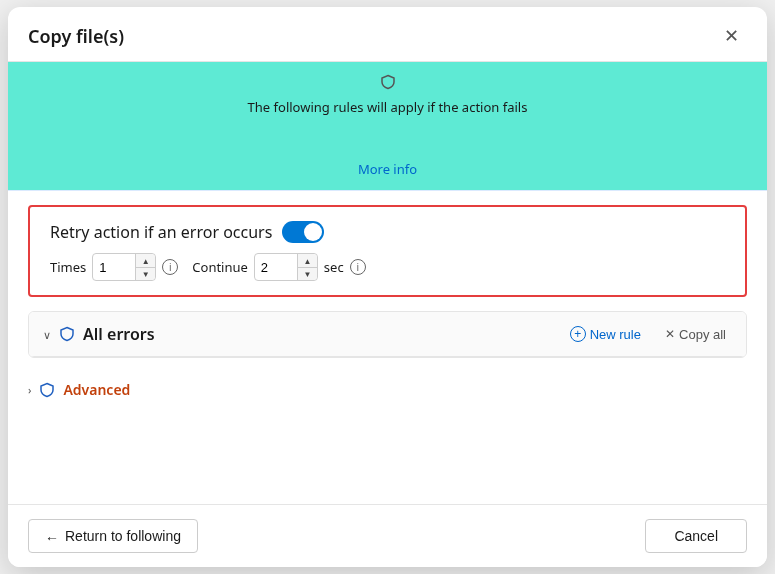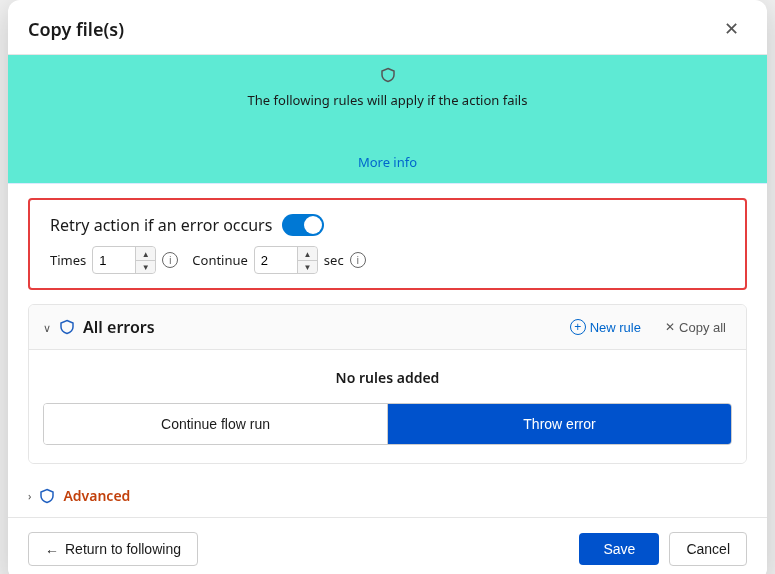--- a/index.html
+++ b/index.html
@@ -284,21 +284,21 @@
       padding: 8px 24px;
       font-size: 14px;
       font-weight: 500;
       cursor: pointer;
     }
     .cancel-btn {
       background: #fff;
       color: #1a1a1a;
       border: 1px solid #ccc;
       border-radius: 4px;
-      padding: 8px 16px;
+      padding: 8px 28px;
       font-size: 14px;
       cursor: pointer;
     }
     .spinbox-wrapper {
       position: relative;
       width: 64px;
       height: 28px;
       border: 1px solid #ccc;
       border-radius: 4px;
       display: flex;
@@ -402,45 +402,37 @@
           <button class="new-rule-btn">
             <div class="plus-circle">+</div>
             <span>New rule</span>
           </button>
           <button class="clear-all-btn">
             <span class="x-icon">✕</span>
             <span>Copy all</span>
           </button>
         </div>
       </div>
-      <div class="errors-body">
-        <div class="no-rules-msg">No rules added</div>
-        <div class="action-buttons">
-          <button class="action-btn action-btn-continue">Continue flow run</button>
-          <button class="action-btn action-btn-throw">Throw error</button>
-        </div>
-      </div>
     </div>
 
     <div class="advanced-section">
       <span class="chevron-icon">›</span>
       <svg width="16" height="16" viewBox="0 0 16 16" fill="none" stroke="#2060c0" stroke-width="1.5">
         <path d="M8 1.5 L14 4 V8 C14 11.5 11 13.5 8 14.5 C5 13.5 2 11.5 2 8 V4 Z"></path>
       </svg>
       <span class="advanced-title">Advanced</span>
     </div>
 
   </div>
 
   <div class="dialog-footer">
     <div class="footer-left">
       <button class="return-btn">
         <span>←</span>
         <span>Return to following</span>
       </button>
     </div>
     <div class="footer-right">
-      <button class="save-btn">Save</button>
       <button class="cancel-btn">Cancel</button>
     </div>
   </div>
 
 </div>
 
 </body></html>

